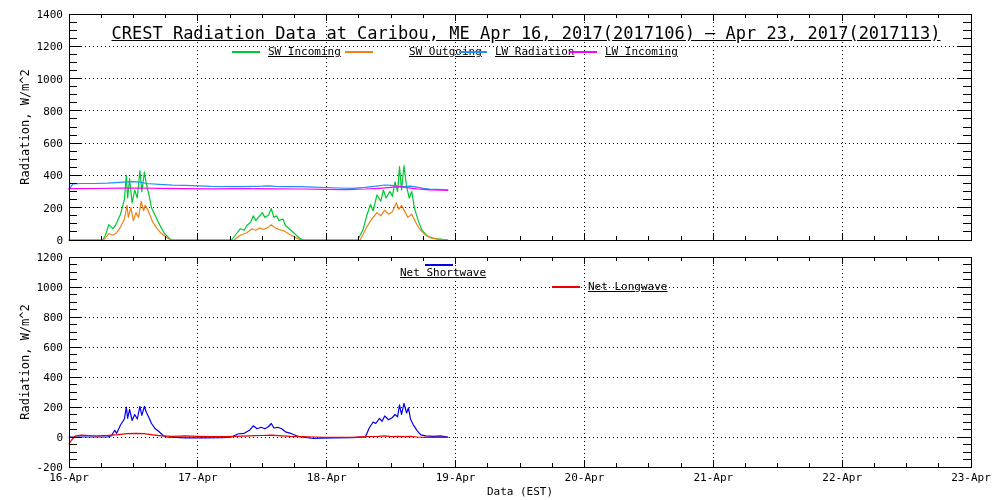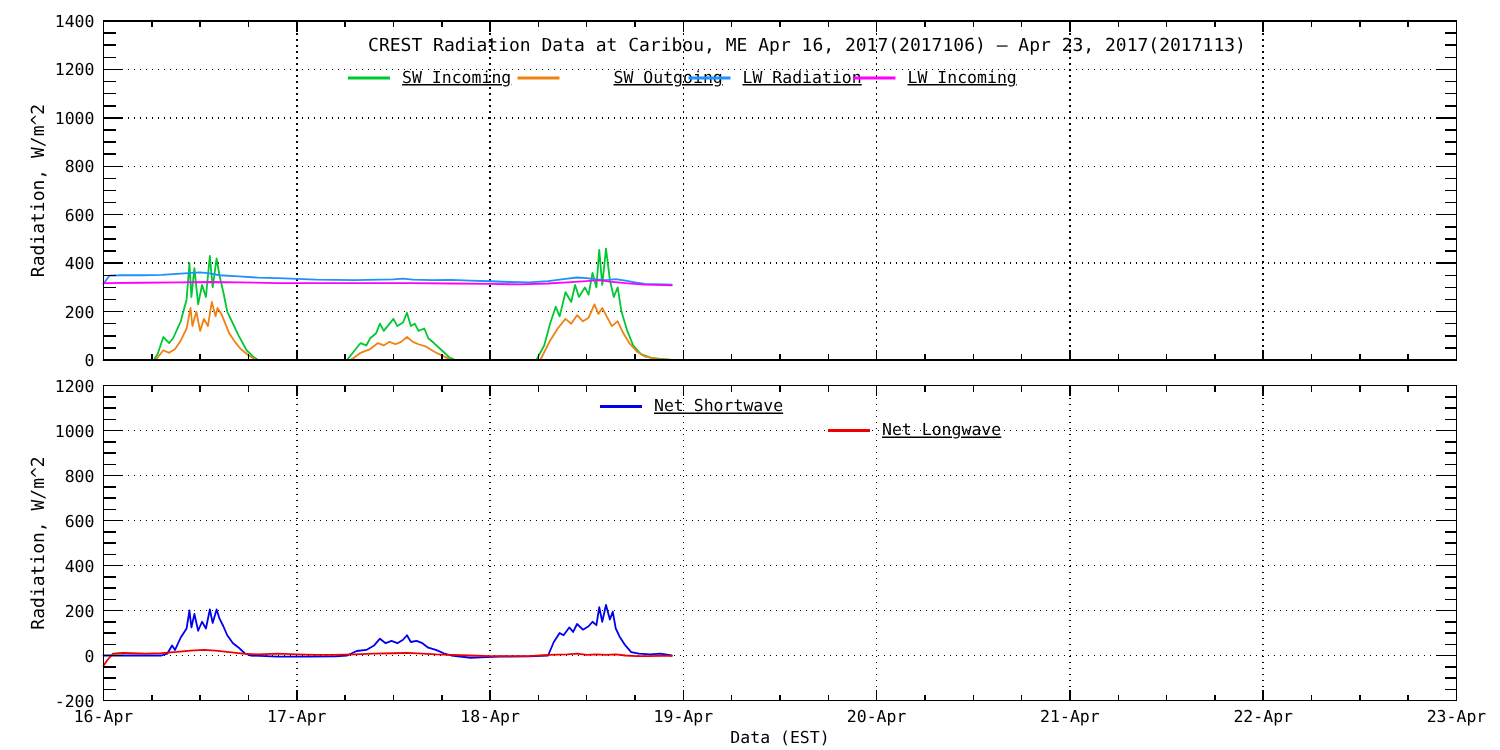--- a/index.html
+++ b/index.html
@@ -5,21 +5,21 @@
   html,body{margin:0;padding:0;background:#fff;}
   #canvas{position:relative;width:1000px;height:500px;background:#ffffff;overflow:hidden;
           font-family:"DejaVu Sans Mono",monospace;color:#000;}
   #plot{position:absolute;left:0;top:0;}
   .grid{stroke:#000;stroke-width:1;stroke-dasharray:1 3;shape-rendering:crispEdges;}
   .frame{fill:none;stroke:#000;stroke-width:1;shape-rendering:crispEdges;}
   .tick{stroke:#000;stroke-width:1;shape-rendering:crispEdges;}
   .ticklabel{font-family:"DejaVu Sans Mono",monospace;font-size:11px;fill:#000;}
   .series{fill:none;stroke-width:1.2;stroke-linejoin:round;stroke-linecap:round;}
   .overlay{position:absolute;white-space:nowrap;}
-  #chart-title{top:23px;left:538px;transform:translateX(-50%);font-size:12px;}
+  #chart-title{top:23px;left:526px;transform:translateX(-50%);font-size:17px;text-decoration:underline;}
   .legend-item{position:absolute;display:flex;align-items:center;height:13px;font-size:11px;text-decoration:underline;}
   .swatch{display:inline-block;width:28px;height:0;border-top:2px solid #000;margin-right:8px;}
   .ylab{position:absolute;font-size:12px;transform:translate(-50%,-50%) rotate(-90deg);white-space:nowrap;}
   #xaxis-title{top:485px;left:520px;transform:translateX(-50%);font-size:11px;}
 </style>
 </head>
 <body>
 
 <div id="canvas">
   <svg id="plot" width="1000" height="500">
@@ -325,21 +325,21 @@
   </div>
   <div class="legend-item" style="left:459px;top:45px;">
     <span class="swatch" style="border-top-color: rgb(30, 144, 255);"></span>
     <span>LW Radiation</span>
   </div>
   <div class="legend-item" style="left:569px;top:45px;">
     <span class="swatch" style="border-top-color: rgb(255, 0, 255);"></span>
     <span>LW Incoming</span>
   </div>
 
-  <div class="legend-item" style="left:400px;top:264px;">
+  <div class="legend-item" style="left:400px;top:264px;flex-direction:column;">
     <span class="swatch" style="border-top-color: rgb(0, 0, 238);"></span>
     <span>Net Shortwave</span>
   </div>
   <div class="legend-item" style="left:552px;top:264px;margin-top:16px;">
     <span class="swatch" style="border-top-color: rgb(238, 0, 0);"></span>
     <span>Net Longwave</span>
   </div>
 
   <div class="ylab" style="left:25px;top:127px;">Radiation, W/m^2</div>
   <div class="ylab" style="left:25px;top:362px;">Radiation, W/m^2</div>

